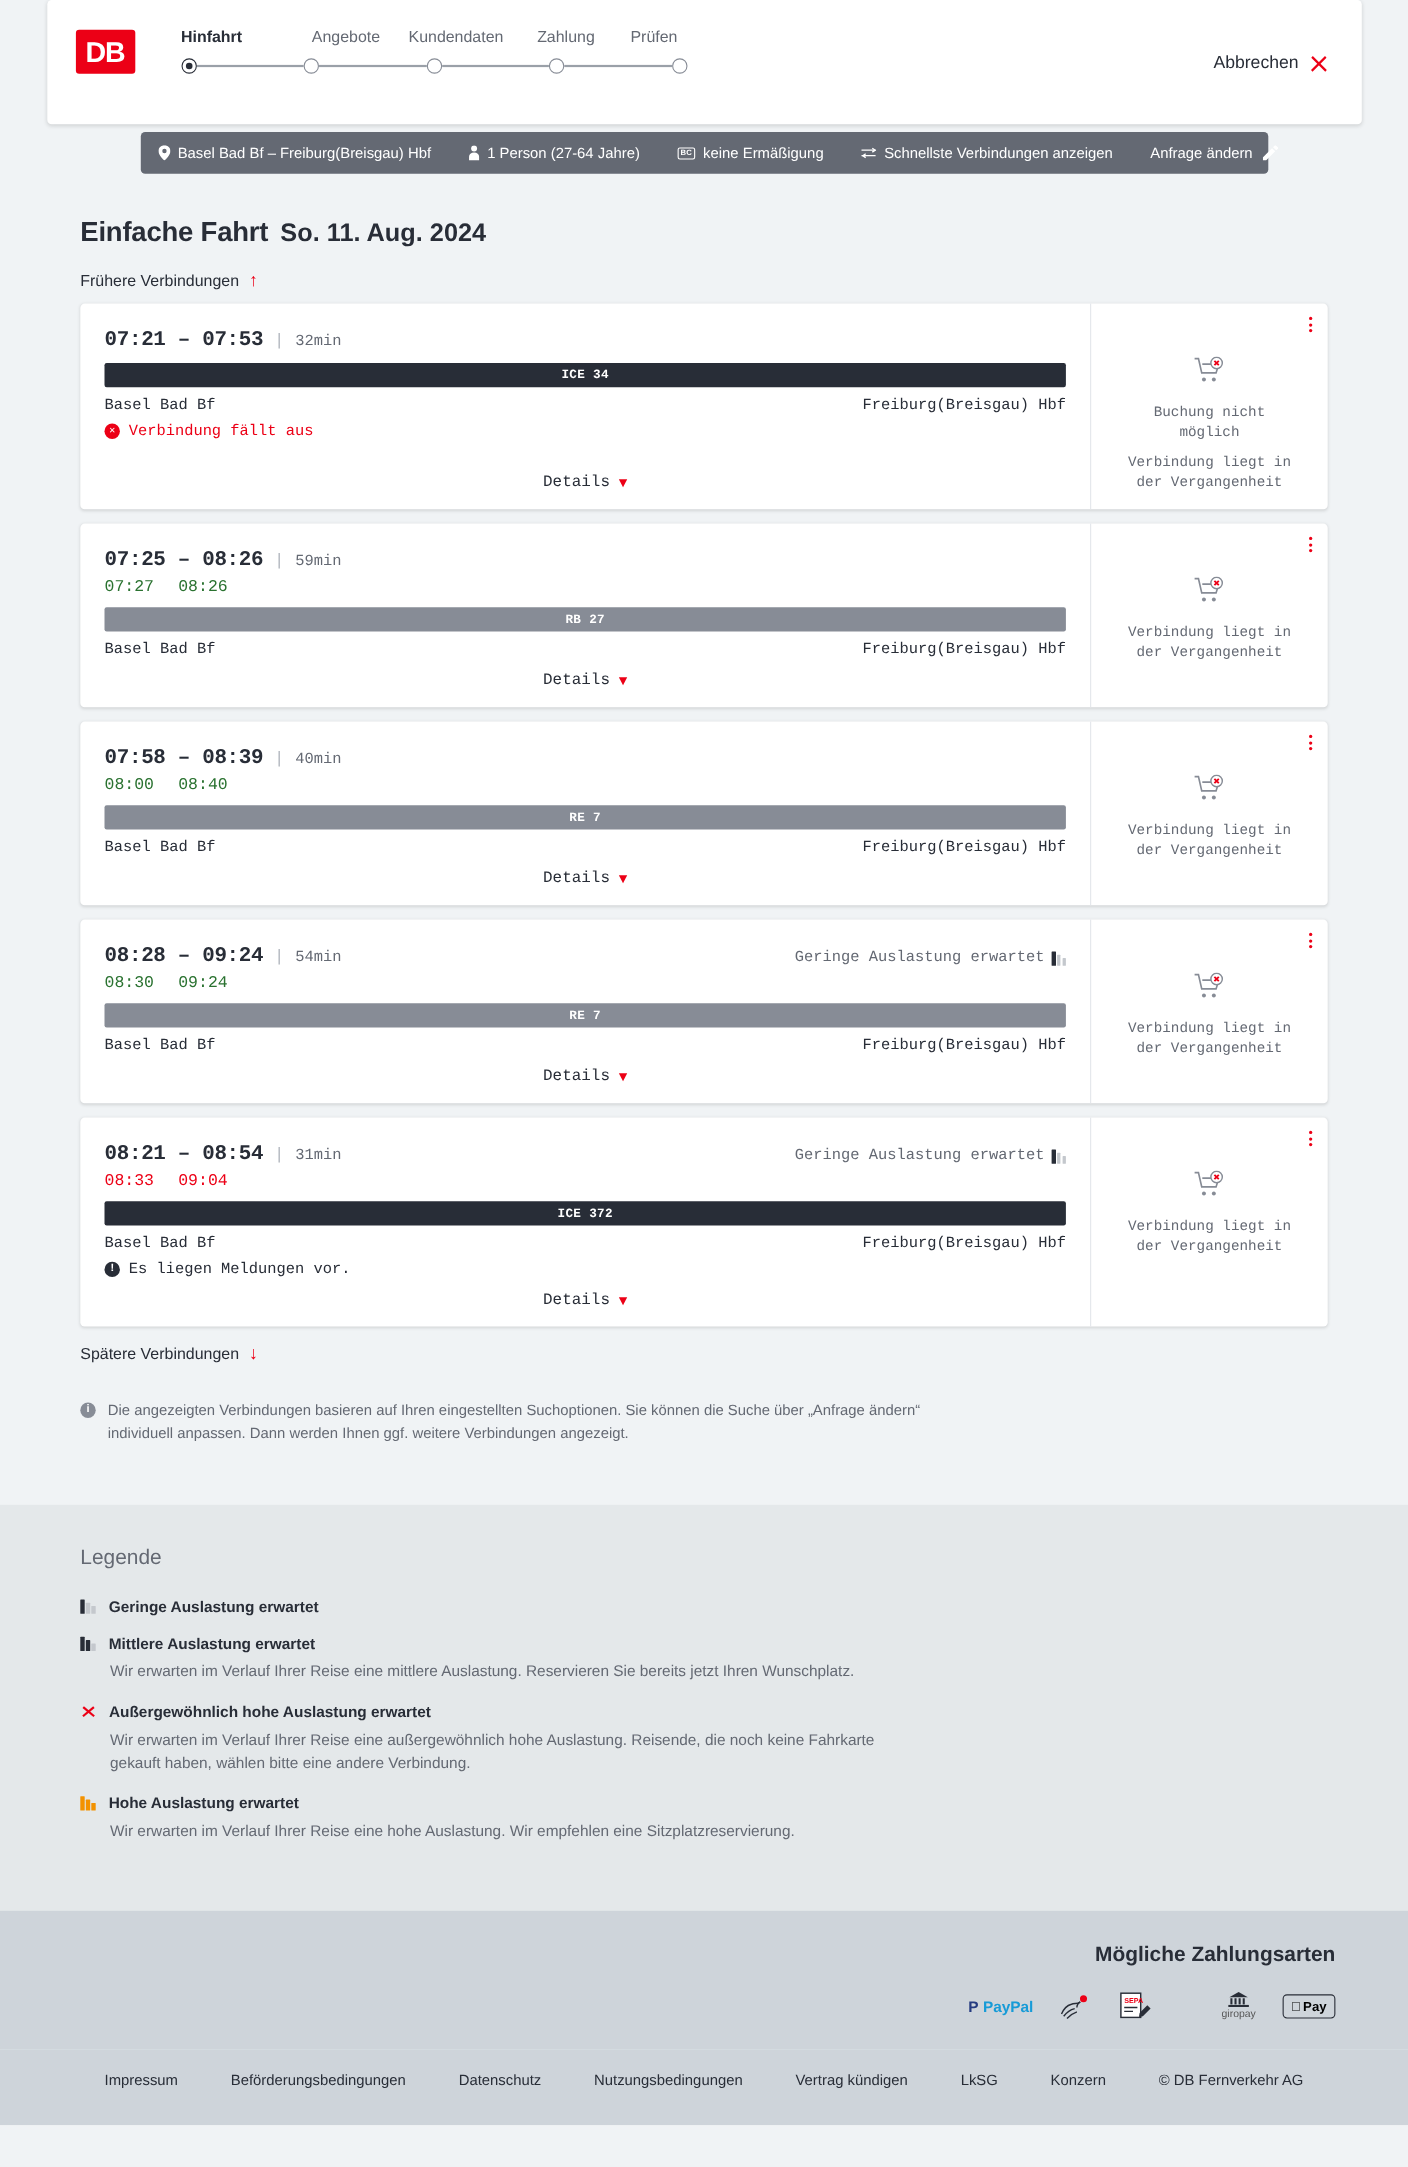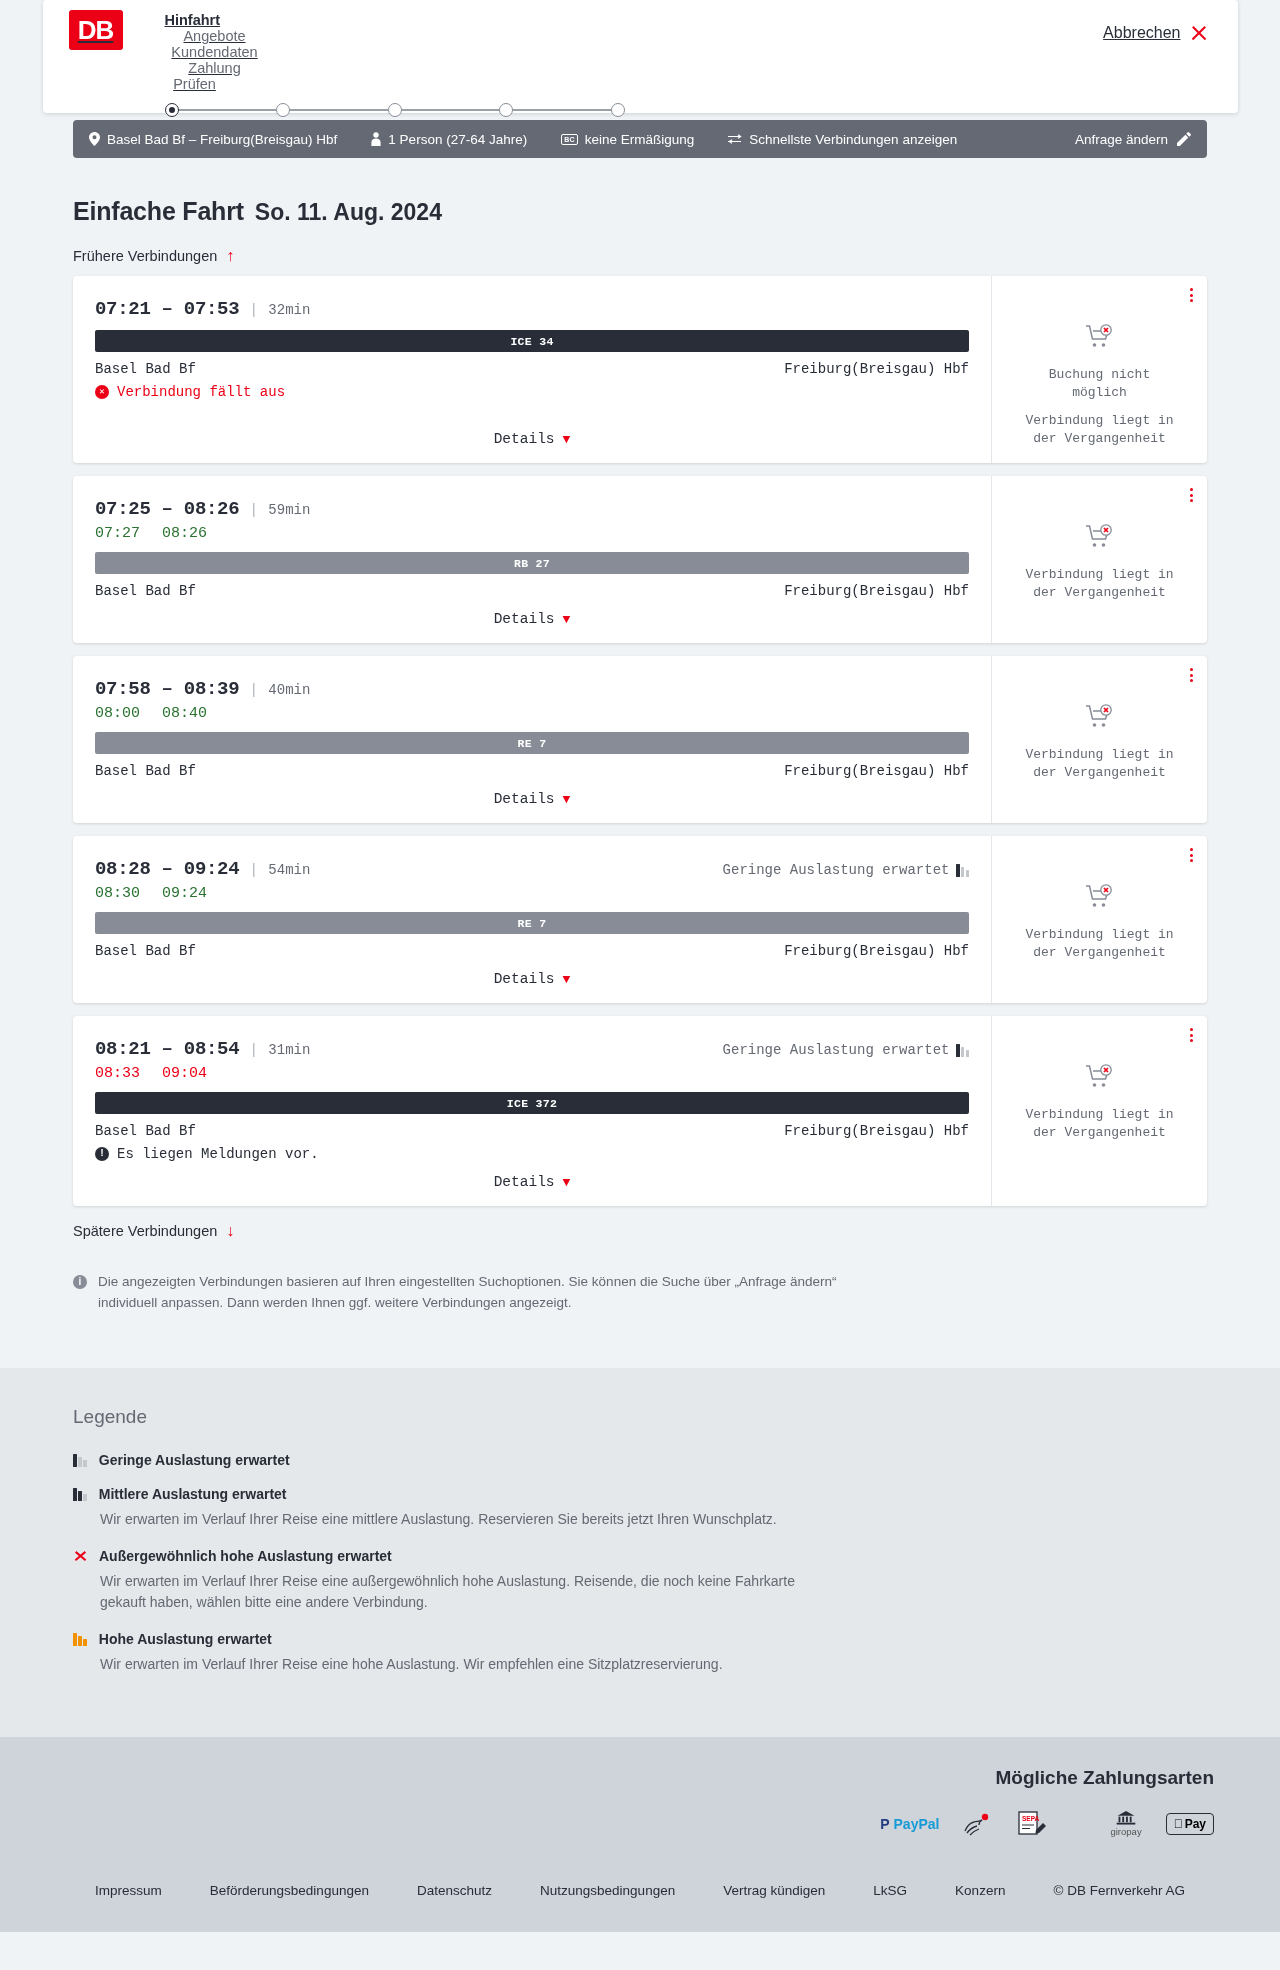--- a/index.html
+++ b/index.html
@@ -21,42 +21,41 @@
     background: #fff;
     border-radius: 4px;
     box-shadow: 0 1px 4px rgba(0,0,0,.14);
     height: 113px;
     padding: 0 26px;
     display: flex;
     align-items: flex-start;
   }
   .header-inner {
     display: flex;
-    align-items: flex-start;
+    align-items: flex-end;
     width: 100%;
-    padding-top: 10px;
-    text-decoration: underline;
+    padding-top: 24px;
   }
   .db-logo {
     width: 54px; height: 40px;
     background: #ec0016;
     border-radius: 3px;
     display: flex; align-items: center; justify-content: center;
     flex: 0 0 auto;
     margin-right: 42px;
   }
   .db-logo span {
     color: #fff;
     font-weight: bold;
     font-size: 26px;
     letter-spacing: -1px;
     font-family: "Liberation Sans", sans-serif;
   }
   .stepper { flex: 0 0 auto; padding-top: 2px; }
-  .step-labels { display: flex; flex-direction: column; }
+  .step-labels { display: flex; }
   .step-label {
     font-size: 14.5px;
     color: #646973;
     text-align: center;
     white-space: nowrap;
   }
   .step-label.active { color: #282d37; font-weight: bold; }
   .step-dots { display: flex; align-items: center; margin-top: 11px; }
   .dot {
     width: 14px; height: 14px;
@@ -92,21 +91,21 @@
   .x-icon { width: 18px; height: 18px; position: relative; }
   .x-icon::before, .x-icon::after {
     content: ""; position: absolute; left: 0; top: 8px;
     width: 18px; height: 2.4px; background: #ec0016;
   }
   .x-icon::before { transform: rotate(45deg); }
   .x-icon::after { transform: rotate(-45deg); }
 
   
   .searchbar {
-    width: 1134px;
+    width: 1025px;
     margin: 0 auto;
     margin-top: 7px;
     background: #646973;
     border-radius: 4px;
     height: 38px;
     display: flex;
     align-items: center;
     padding: 0 16px;
     color: #fff;
     font-size: 13.5px;

